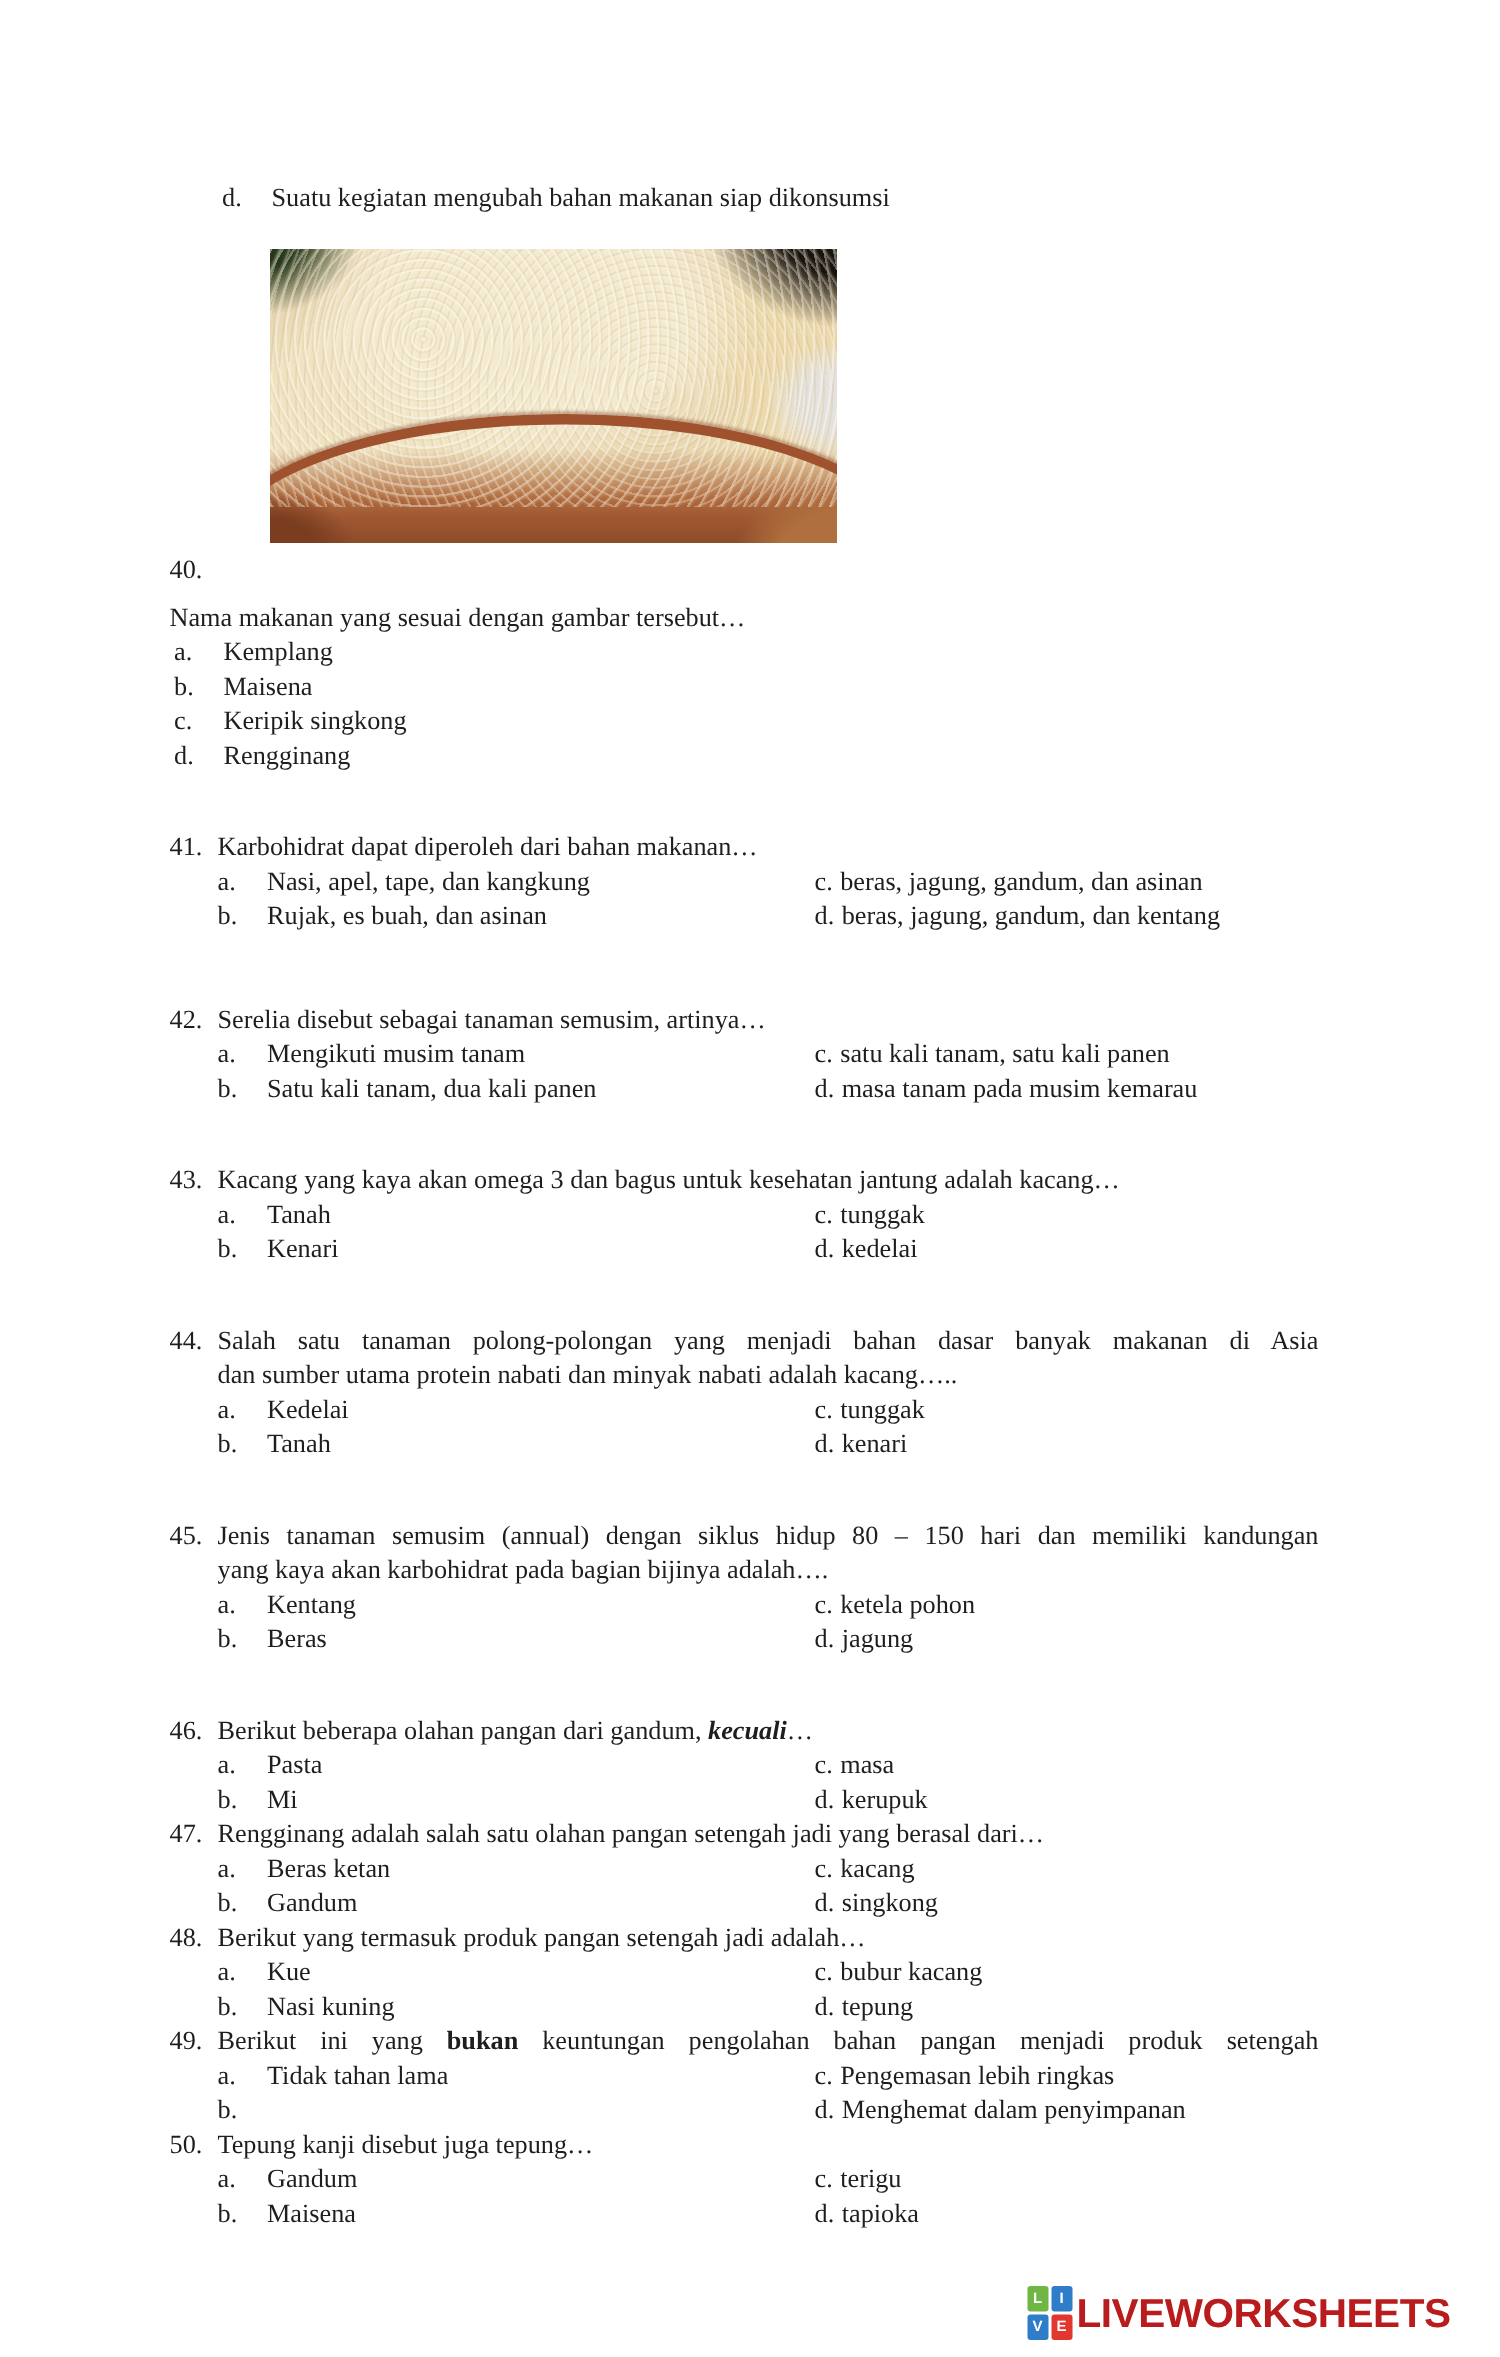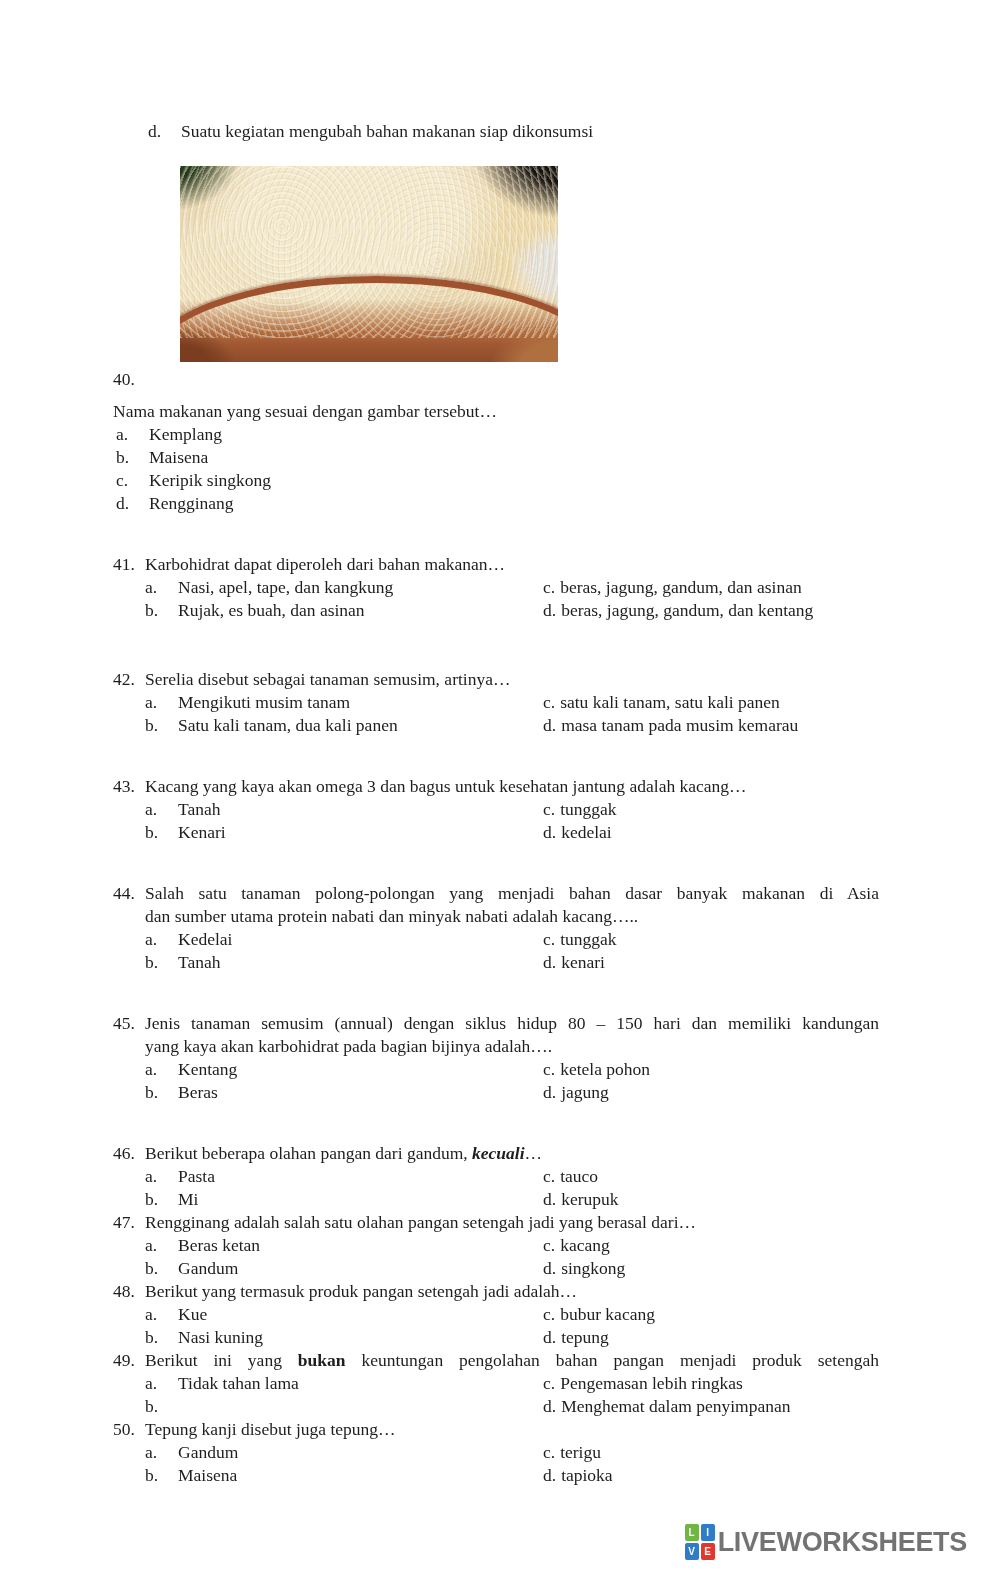--- a/index.html
+++ b/index.html
@@ -253,21 +253,21 @@
       <span class="qnum">46.</span>
       <div class="qbody">
         <div><span>Berikut beberapa olahan pangan dari gandum, </span><span class="boldital">kecuali</span><span>…</span></div>
         <div class="optrow">
           <div class="opt-left">
             <span class="letter">a.</span>
             <span>Pasta</span>
           </div>
           <div class="opt-right">
             <span class="rletter">c.</span>
-            <span>tauco</span>
+            <span>masa</span>
           </div>
         </div>
         <div class="optrow">
           <div class="opt-left">
             <span class="letter">b.</span>
             <span>Mi</span>
           </div>
           <div class="opt-right">
             <span class="rletter">d.</span>
             <span>kerupuk</span>
@@ -385,15 +385,15 @@
 
   </div>
 
   <div class="brand">
     <div class="logo-grid">
       <span class="tile" style="background-color: rgb(111, 182, 68);">L</span>
       <span class="tile" style="background-color: rgb(47, 125, 201);">I</span>
       <span class="tile" style="background-color: rgb(47, 125, 201);">V</span>
       <span class="tile" style="background-color: rgb(226, 55, 46);">E</span>
     </div>
-    <span class="brand-text" style="color: #737373;">LIVEWORKSHEETS</span>
+    <span class="brand-text" style="color: #b91c1c;">LIVEWORKSHEETS</span>
   </div>
 </div>
 
 </body></html>

